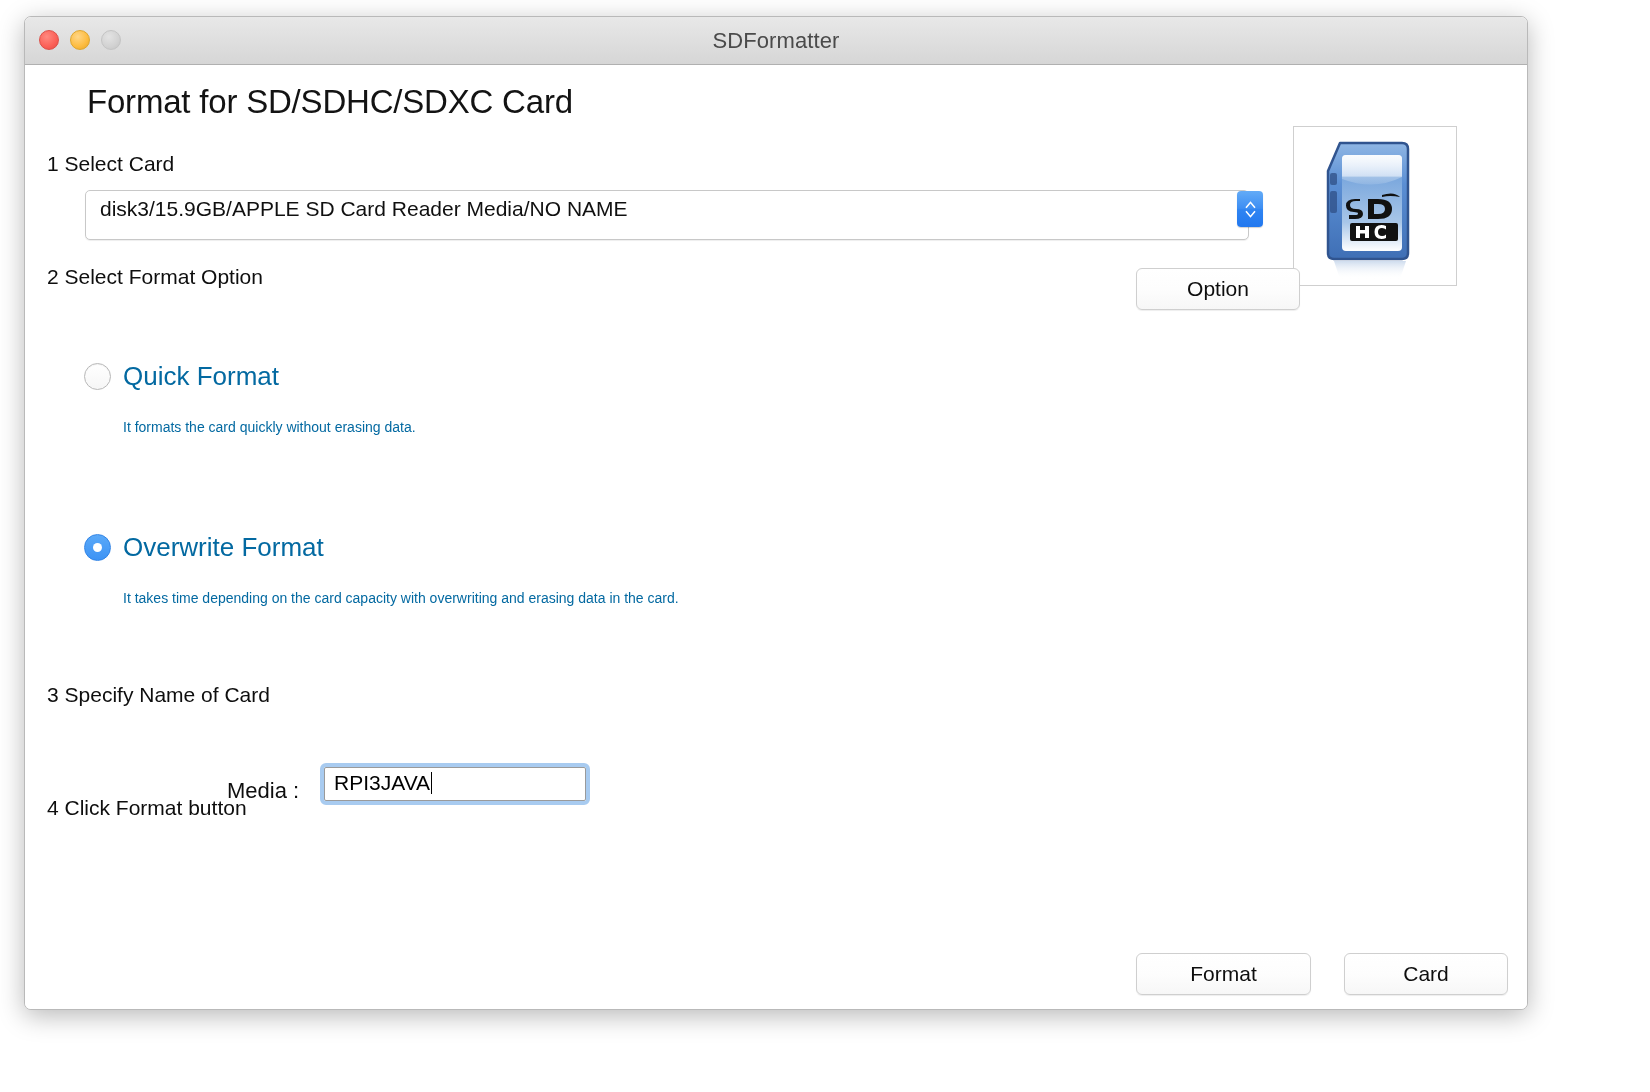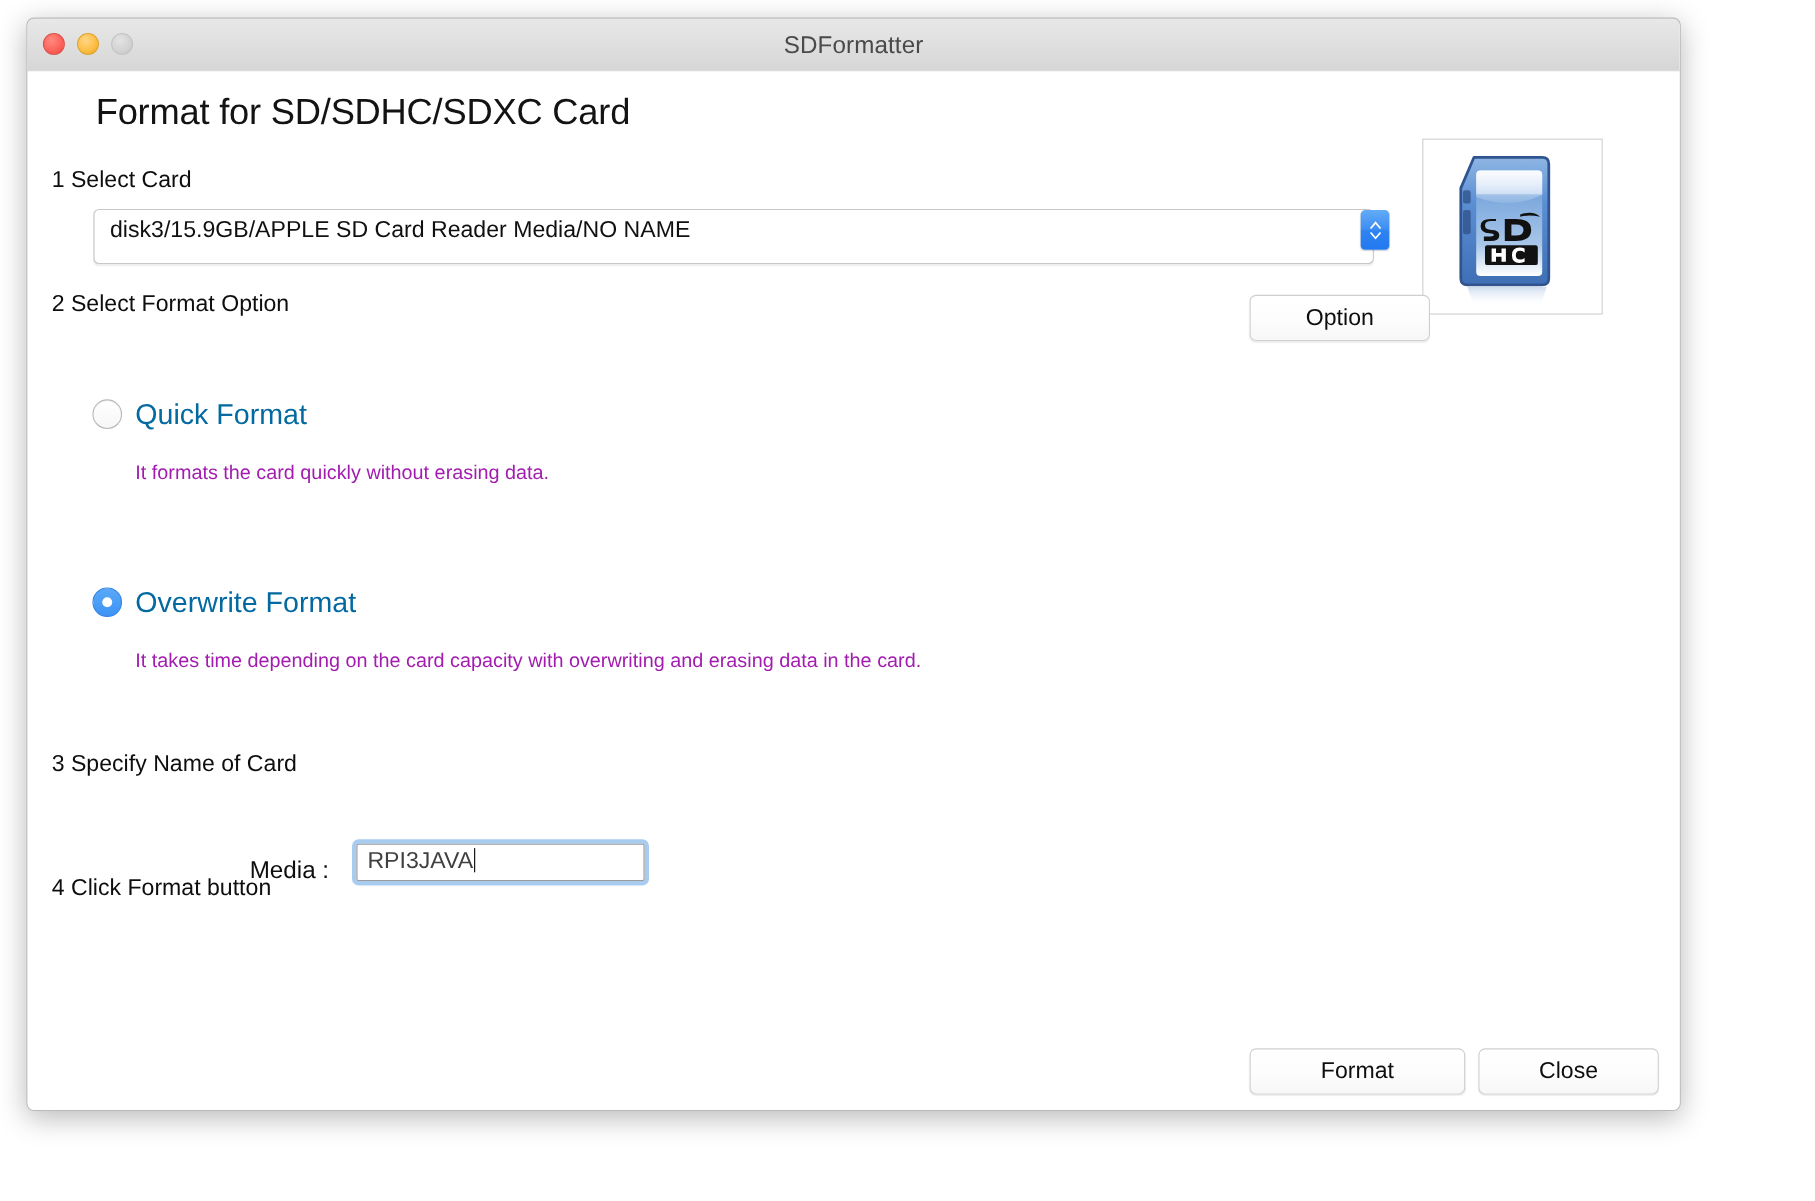--- a/index.html
+++ b/index.html
@@ -191,22 +191,22 @@
   }
   .radio-label {
     font-size: 26px;
     color: #0369a1;
     white-space: nowrap;
   }
 
   
   .desc {
     position: absolute;
-    font-size: 18px;
-    color: #a21caf;
+    font-size: 14px;
+    color: #0369a1;
     white-space: nowrap;
   }
   .desc-q1 { left: 98px; top: 354px; }
   .desc-q2 { left: 98px; top: 411px; }
   .desc-o1 { left: 98px; top: 525px; }
 
   
   .name-label {
     position: absolute;
     left: 202px;
@@ -231,21 +231,21 @@
     box-sizing: border-box;
     border: 1px solid #9a9a9a;
     border-radius: 2px;
     background: #ffffff;
   }
   .name-value {
     position: absolute;
     left: 9px;
     top: 3px;
     font-size: 21px;
-    color: #404040;
+    color: #000000;
     white-space: nowrap;
   }
   .caret {
     display: inline-block;
     width: 1px;
     height: 22px;
     background: #000;
     vertical-align: -4px;
     margin-left: 1px;
   }
@@ -262,21 +262,21 @@
     box-sizing: border-box;
     overflow: hidden;
   }
   .sd-thumb svg { display: block; }
 
   
   .btn-format {
     position: absolute;
     left: 1073px;
     top: 888px;
-    width: 196px;
+    width: 175px;
     height: 42px;
   }
   .btn-close {
     position: absolute;
     left: 1281px;
     top: 888px;
     width: 164px;
     height: 42px;
   }
 </style>
@@ -393,16 +393,16 @@
     <div class="name-label">Media :</div>
     <div class="name-focus">
       <div class="name-input">
         <div class="name-value"><span>RPI3JAVA</span><span class="caret"></span></div>
       </div>
     </div>
 
     <div class="step-label step4">4 Click Format button</div>
 
     <div class="btn btn-format">Format</div>
-    <div class="btn btn-close">Close</div>
+    <div class="btn btn-close">Card</div>
 
   </div>
 </div>
 
 </body></html>

